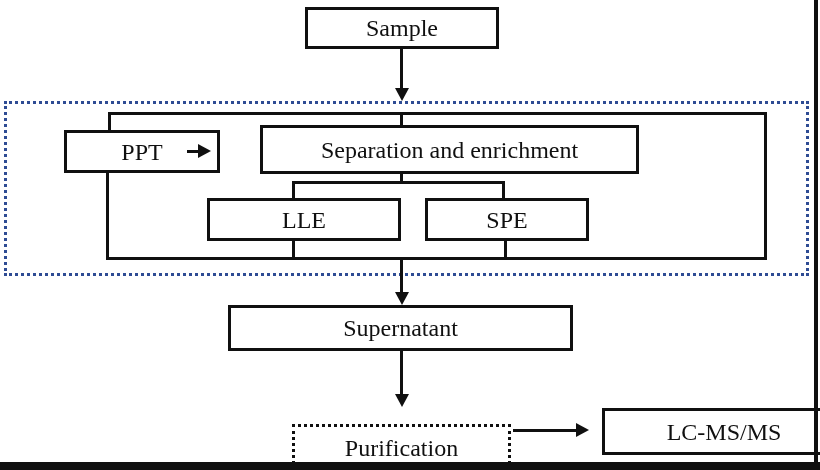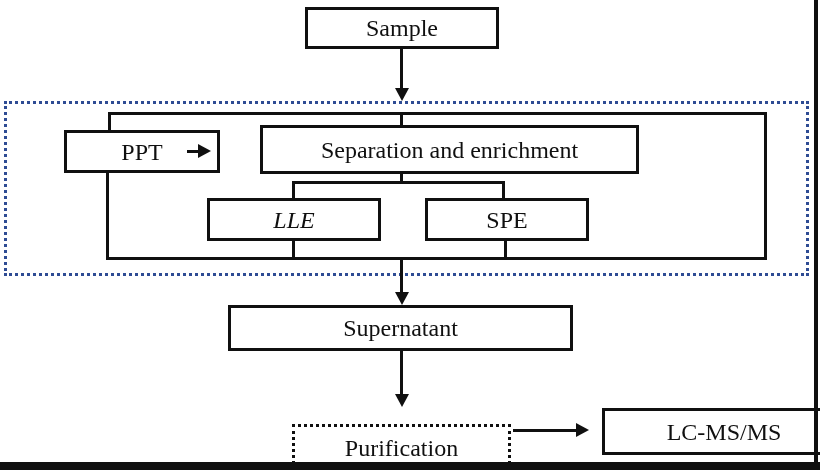--- a/index.html
+++ b/index.html
@@ -52,21 +52,21 @@
 <div id="canvas">
 
   <div class="group" style="left:4px;top:101px;width:805px;height:175px;"></div>
 
   <div class="box" style="left:305px;top:7px;width:194px;height:42px;">Sample</div>
 
   <div class="box" style="left:32px;top:130px;width:156px;height:43px;margin-left:32px;">PPT</div>
 
   <div class="box" style="left:212px;top:125px;width:379px;height:49px;margin-left:48px;">Separation and enrichment</div>
 
-  <div class="box" style="left:207px;top:198px;width:174px;height:43px;font-style:italic;">LLE</div>
+  <div class="box" style="left:207px;top:198px;width:194px;height:43px;">LLE</div>
 
   <div class="box" style="left:228px;top:305px;width:345px;height:46px;">Supernatant</div>
 
   <div class="box" style="left:425px;top:198px;width:164px;height:43px;">SPE</div>
 
   <div class="box dotted-black" style="left:292px;top:424px;width:219px;height:47px;">Purification</div>
 
   <div class="box" style="left:602px;top:408px;width:244px;height:47px;">LC-MS/MS</div>
 
   <div class="ln" style="left:400px;top:49px;width:3px;height:40px;"></div>

